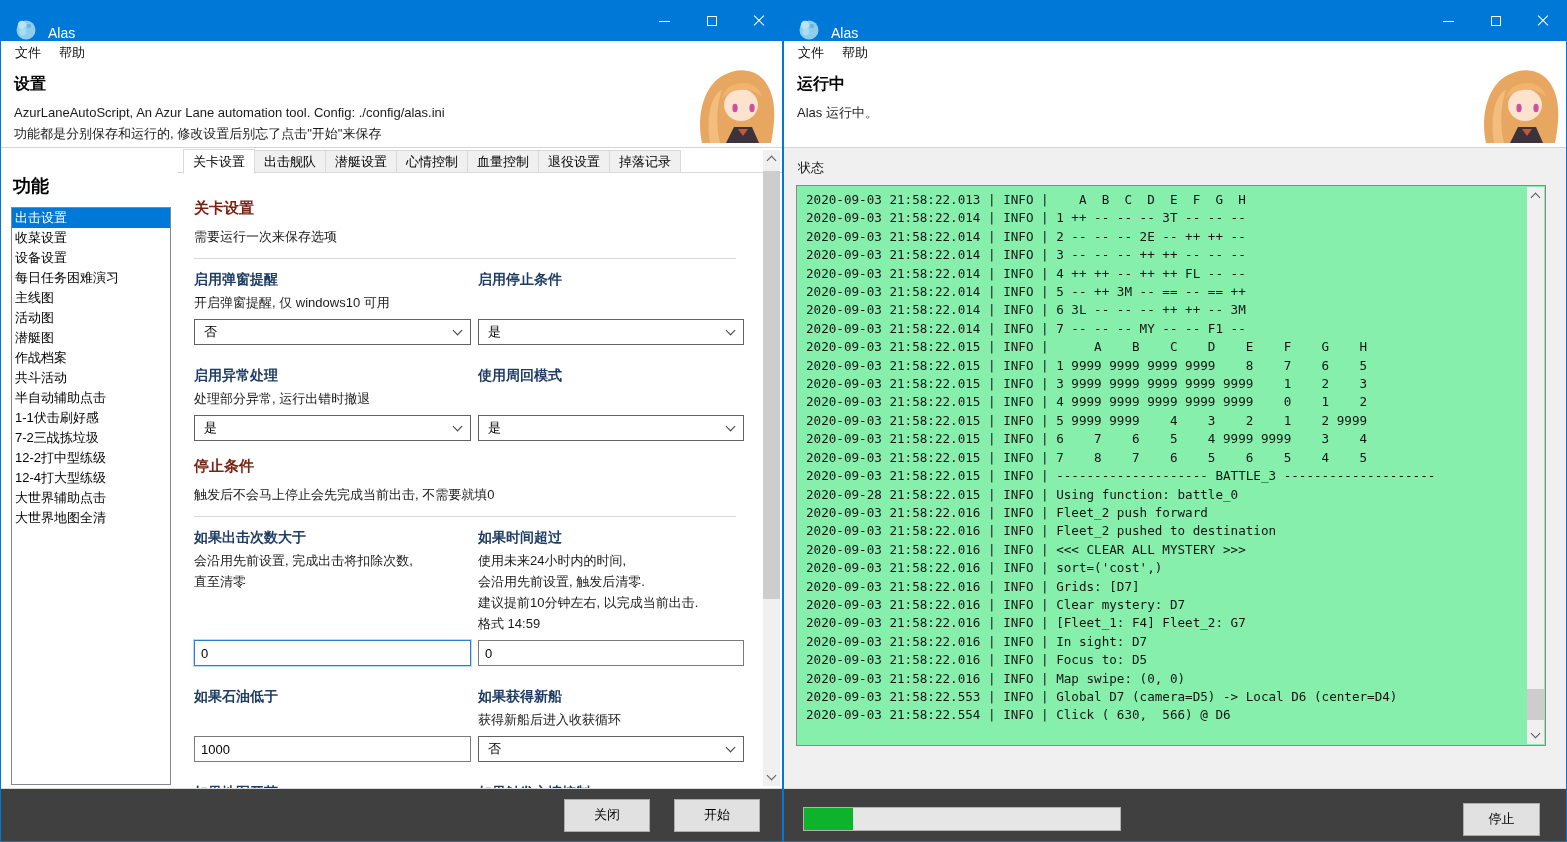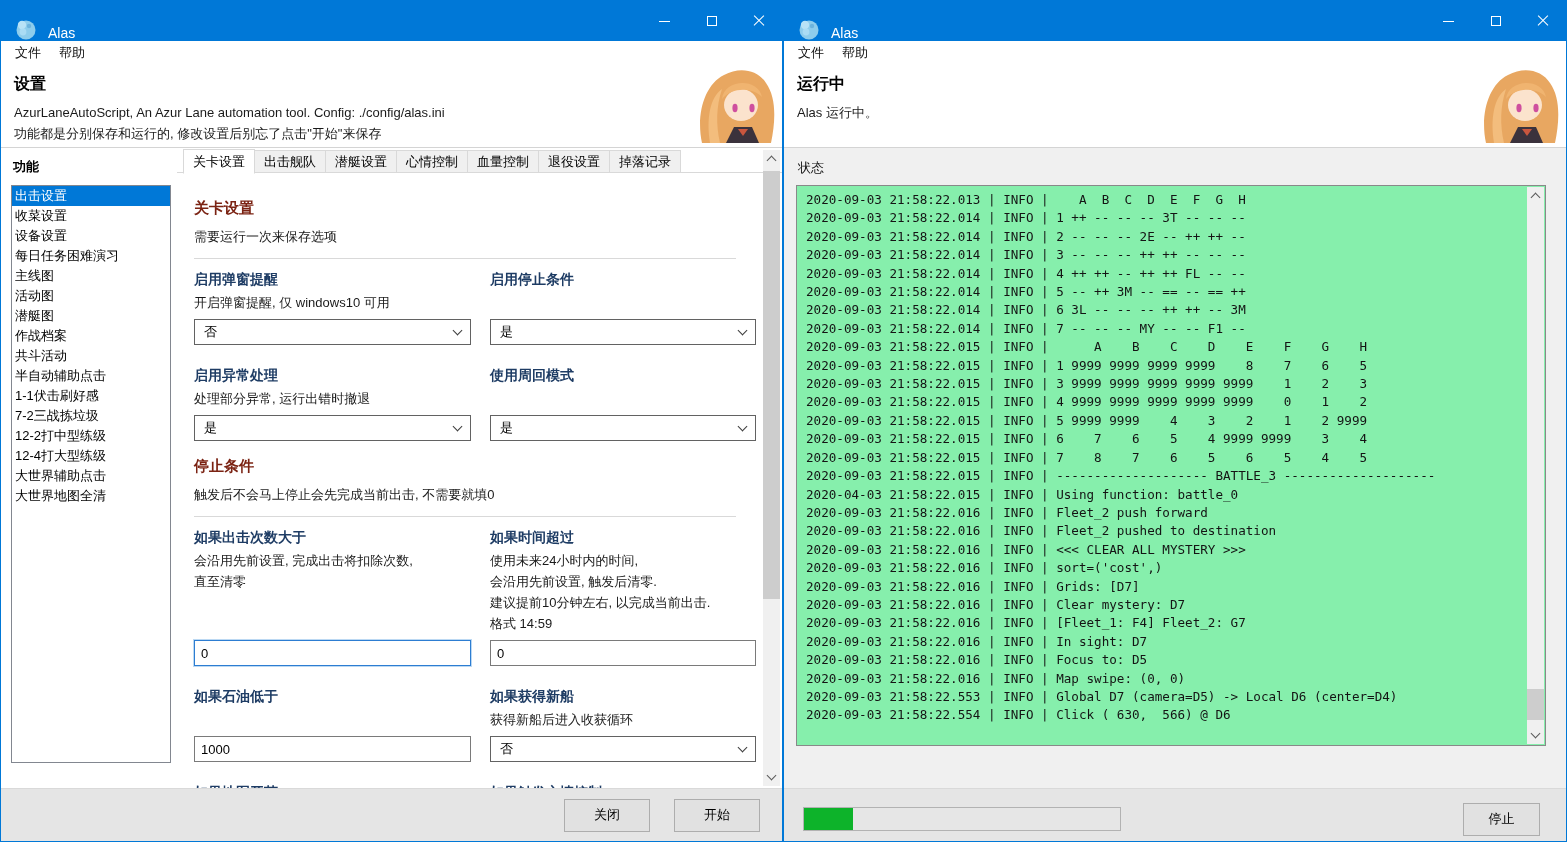--- a/index.html
+++ b/index.html
@@ -32,58 +32,58 @@
 
   
   .app-header{flex:0 0 84px;background:#fff;position:relative;padding:8px 0 0 13px;border-bottom:1px solid #d4d4d4}
   .h-title{font-size:16px;font-weight:bold;color:#000;margin:2px 0 7px}
   .h-line{font-size:13px;color:#1a1a1a;line-height:21px}
   .avatar{position:absolute;top:3px;right:6px;width:80px;height:76px;overflow:hidden}
 
   
   .left-body{flex:1;display:flex;background:#fff;min-height:0}
   .sidebar{width:176px;flex:0 0 176px;padding:6px 6px 0 12px}
-  .side-heading{font-size:13px;font-weight:bold;margin:4px 0 9px;color:#000}
+  .side-heading{font-size:18px;font-weight:bold;margin:20px 0 9px;color:#000}
   .listbox{border:1px solid #828790;background:#fff;height:578px;margin-left:-2px;overflow:hidden}
   .list-item{height:20px;line-height:20px;font-size:13px;padding-left:3px;color:#000;white-space:nowrap}
   .list-item.selected{background:var(--accent);color:#fff}
 
   .tabpanel{flex:1;display:flex;flex-direction:column;position:relative;min-width:0}
   .tabs{flex:0 0 25px;display:flex;align-items:flex-end;padding-left:6px;position:relative;z-index:2}
   .tab{height:23px;line-height:21px;font-size:13px;padding:0 9px;background:#f0f0f0;border:1px solid #d9d9d9;margin-left:-1px;color:#000;white-space:nowrap}
   .tab:first-child{margin-left:0}
   .tab.selected{height:25px;line-height:24px;background:#fff;border-bottom-color:#fff;margin-bottom:-1px;z-index:3;position:relative}
   .tab-content{flex:1;background:#fff;border-top:1px solid #d9d9d9;margin-top:-1px;overflow:hidden;padding:16px 46px 0 17px}
 
   .section-title{color:var(--heading-red);font-size:15px;font-weight:bold;margin:10px 0 10px}
   .section-desc{font-size:13px;color:#1a1a1a;margin-bottom:12px}
   .rule{border:none;border-top:1px solid #d9d9d9;margin:10px 0 12px}
 
-  .fields{display:grid;grid-template-columns:277px 266px;column-gap:19px;margin-bottom:22px}
+  .fields{display:grid;grid-template-columns:277px 266px;column-gap:7px;margin-bottom:22px}
   .field{display:flex;flex-direction:column}
   .flabel{color:var(--label-navy);font-size:14px;font-weight:bold;margin:0 0 3px}
   .fdesc{font-size:13px;color:#1a1a1a;line-height:21px;white-space:pre-line;margin-bottom:6px}
   .select{margin-top:auto;height:26px;border:1px solid #626262;background:#fff;display:flex;align-items:center;justify-content:space-between;padding:0 9px;font-size:13px;color:#000}
   .textbox{margin-top:auto;height:26px;border:1px solid #7a7a7a;background:#fff;font-size:13px;padding:0 6px;width:100%;font-family:inherit;color:#000}
   .textbox.focused{border:1px solid #2d7dd2;outline:1px solid #bcd9f3}
   .chev{display:inline-block;width:7px;height:7px;border-right:1.3px solid #3d3d3d;border-bottom:1.3px solid #3d3d3d;transform:rotate(45deg);margin-top:-4px;flex:0 0 auto}
   .chev.gray{border-color:#5a5a5a}
   .chev.up{transform:rotate(-135deg);margin-top:4px}
 
   
   .vscroll{position:absolute;top:2px;bottom:2px;right:2px;width:17px;background:#f0f0f0;z-index:5}
   .scroll-arrow{position:absolute;left:0;width:17px;height:17px;display:flex;align-items:center;justify-content:center}
   .scroll-arrow.top{top:0}
   .scroll-arrow.bottom{bottom:0}
   .scroll-thumb{position:absolute;left:0;width:17px;background:#cdcdcd}
   .thumb-settings{top:21px;height:428px}
   .thumb-log{bottom:24px;height:31px}
 
   
-  .footer{flex:0 0 53px;background:#e5e5e5;border-top:1px solid #d9d9d9;display:flex;align-items:center}
+  .footer{flex:0 0 53px;background:#404040;border-top:1px solid #d9d9d9;display:flex;align-items:center}
   .footer.left-f{justify-content:flex-end;gap:24px;padding-right:22px}
   .footer.right-f{padding:8px 26px 0 19px}
   .btn{height:33px;background:#e1e1e1;border:1px solid #adadad;font-size:13px;color:#000;display:flex;align-items:center;justify-content:center;font-family:inherit}
   .btn.wide{width:86px}
   .btn.stop{width:77px;margin-left:auto}
 
   
   .right-body{flex:1;background:#f0f0f0;padding:9px 20px 0 12px;display:flex;flex-direction:column;min-height:0}
   .status-label{font-size:13px;color:#111;margin:2px 0 8px;padding-left:2px}
   .logbox{position:relative;height:561px;background:#86efac;border:1px solid #898989;overflow:hidden;padding:5px 24px 0 9px}
@@ -345,21 +345,21 @@
           <div class="logline">2020-09-03 21:58:22.014 | INFO | 6 3L -- -- -- ++ ++ -- 3M</div>
           <div class="logline">2020-09-03 21:58:22.014 | INFO | 7 -- -- -- MY -- -- F1 --</div>
           <div class="logline">2020-09-03 21:58:22.015 | INFO |      A    B    C    D    E    F    G    H</div>
           <div class="logline">2020-09-03 21:58:22.015 | INFO | 1 9999 9999 9999 9999    8    7    6    5</div>
           <div class="logline">2020-09-03 21:58:22.015 | INFO | 3 9999 9999 9999 9999 9999    1    2    3</div>
           <div class="logline">2020-09-03 21:58:22.015 | INFO | 4 9999 9999 9999 9999 9999    0    1    2</div>
           <div class="logline">2020-09-03 21:58:22.015 | INFO | 5 9999 9999    4    3    2    1    2 9999</div>
           <div class="logline">2020-09-03 21:58:22.015 | INFO | 6    7    6    5    4 9999 9999    3    4</div>
           <div class="logline">2020-09-03 21:58:22.015 | INFO | 7    8    7    6    5    6    5    4    5</div>
           <div class="logline">2020-09-03 21:58:22.015 | INFO | -------------------- BATTLE_3 --------------------</div>
-          <div class="logline">2020-04-03 21:58:22.015 | INFO | Using function: battle_0</div>
+          <div class="logline">2020-09-28 21:58:22.015 | INFO | Using function: battle_0</div>
           <div class="logline">2020-09-03 21:58:22.016 | INFO | Fleet_2 push forward</div>
           <div class="logline">2020-09-03 21:58:22.016 | INFO | Fleet_2 pushed to destination</div>
           <div class="logline">2020-09-03 21:58:22.016 | INFO | &lt;&lt;&lt; CLEAR ALL MYSTERY &gt;&gt;&gt;</div>
           <div class="logline">2020-09-03 21:58:22.016 | INFO | sort=('cost',)</div>
           <div class="logline">2020-09-03 21:58:22.016 | INFO | Grids: [D7]</div>
           <div class="logline">2020-09-03 21:58:22.016 | INFO | Clear mystery: D7</div>
           <div class="logline">2020-09-03 21:58:22.016 | INFO | [Fleet_1: F4] Fleet_2: G7</div>
           <div class="logline">2020-09-03 21:58:22.016 | INFO | In sight: D7</div>
           <div class="logline">2020-09-03 21:58:22.016 | INFO | Focus to: D5</div>
           <div class="logline">2020-09-03 21:58:22.016 | INFO | Map swipe: (0, 0)</div>

